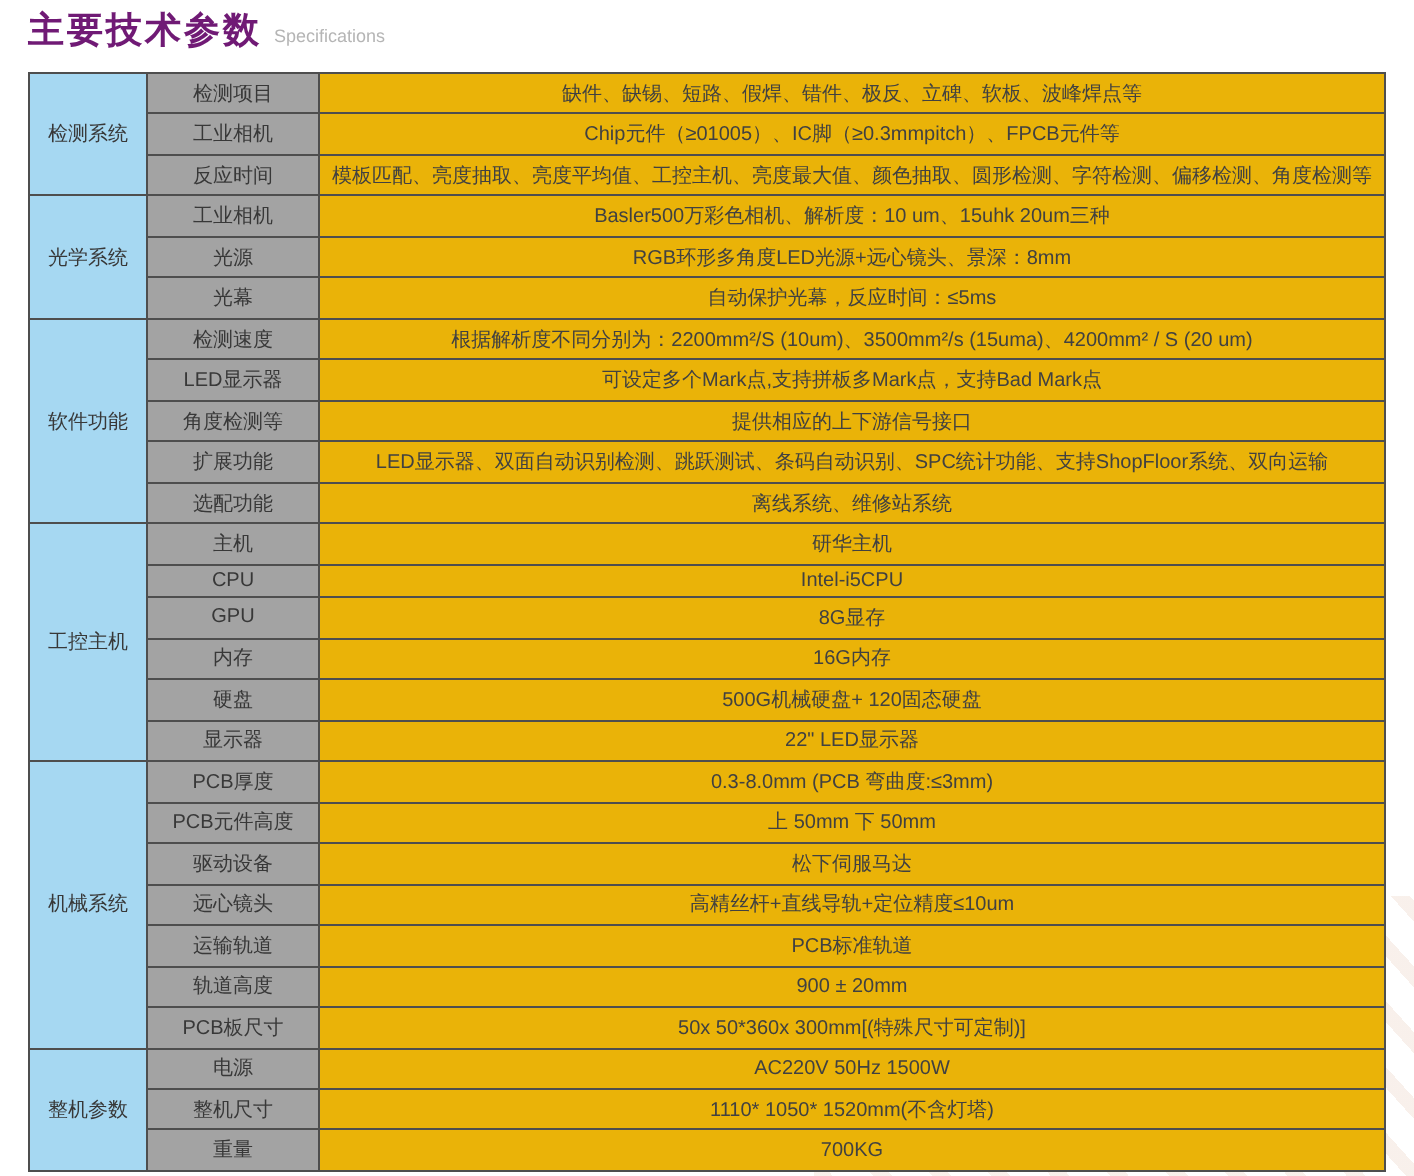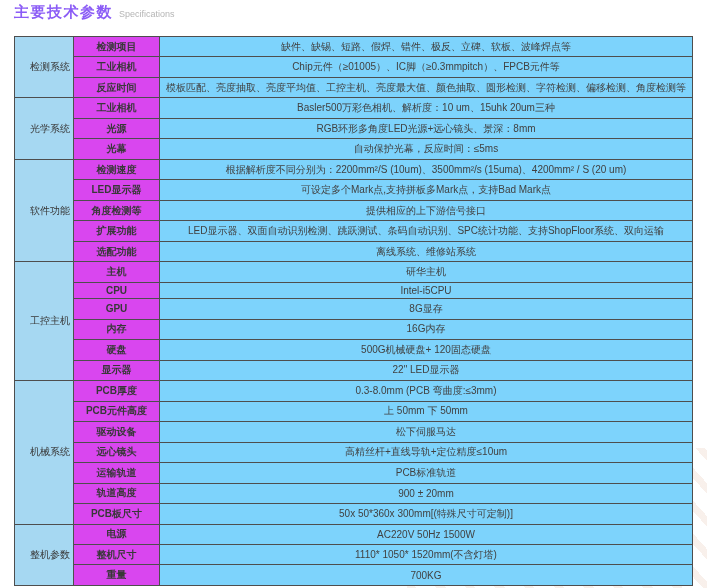--- a/index.html
+++ b/index.html
@@ -10,23 +10,23 @@
     background: #ffffff;
     font-family: "Liberation Sans", "DejaVu Sans", sans-serif;
     overflow: hidden;
   }
   .page-header {
     position: absolute;
     left: 14px; top: 3px;
     white-space: nowrap;
   }
   .page-title {
-    font-size: 15px;
+    font-size: 18px;
     font-weight: bold;
-    color: #8b5cf6;
+    color: #701a75;
     letter-spacing: 1.5px;
   }
   .page-subtitle {
     font-size: 9px;
     color: #b5b5b5;
     margin-left: 6px;
     margin-top: 20px;
   }
   .watermark {
     position: absolute;
@@ -55,29 +55,27 @@
     vertical-align: middle;
     font-size: 10px;
     color: #414141;
     padding: 0 3px;
     overflow: hidden;
     white-space: nowrap;
   }
   .spec-table td.group {
     background: #a6d8f2;
     color: #383838;
-    text-align: right;
   }
   .spec-table td.label {
-    background: #d946ef;
+    background: #a3a3a3;
     color: #383838;
-    font-weight: bold;
   }
   .spec-table td.value {
-    background: #7dd3fc;
+    background: #eab308;
   }
   col.c-group { width: 59px; }
   col.c-label { width: 86px; }
 </style>
 </head>
 <body>
 
 <div class="watermark"></div>
 
 <div class="page-header">

